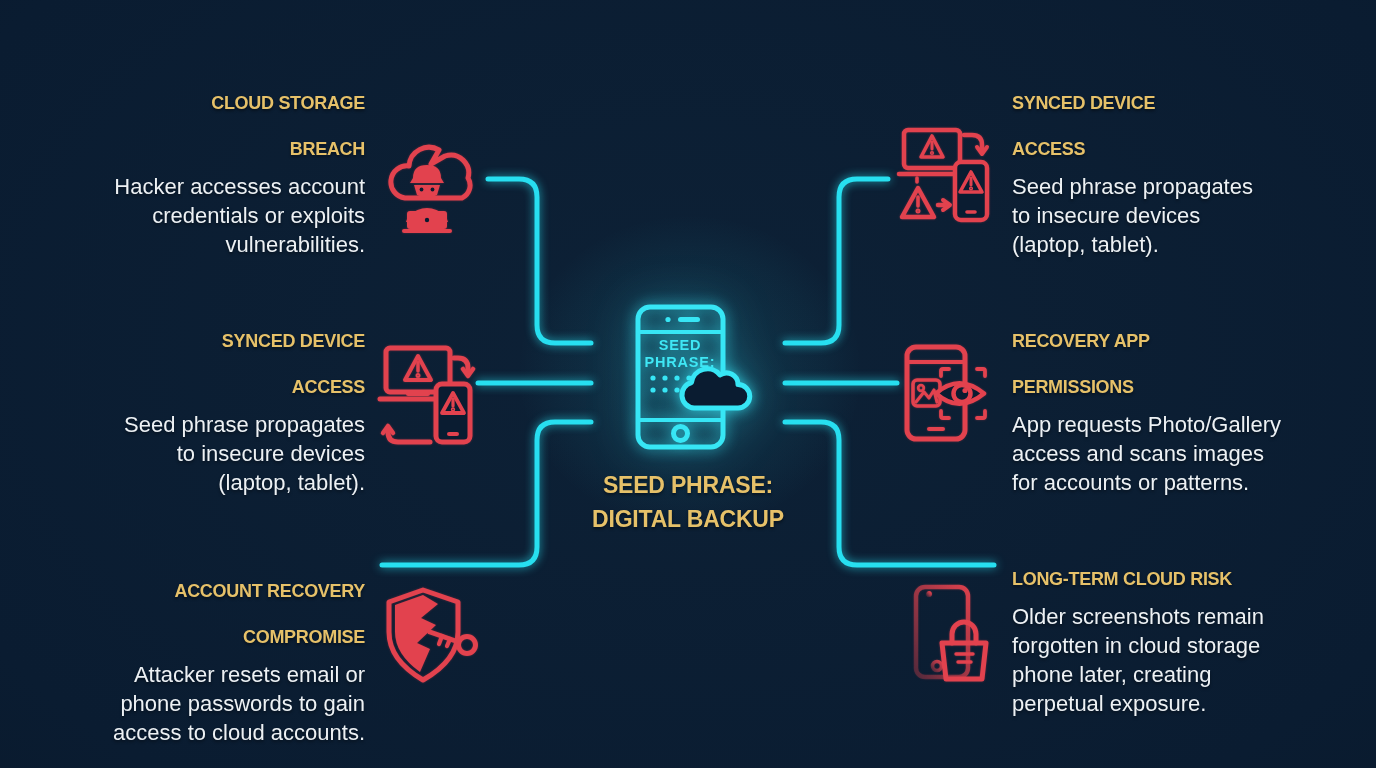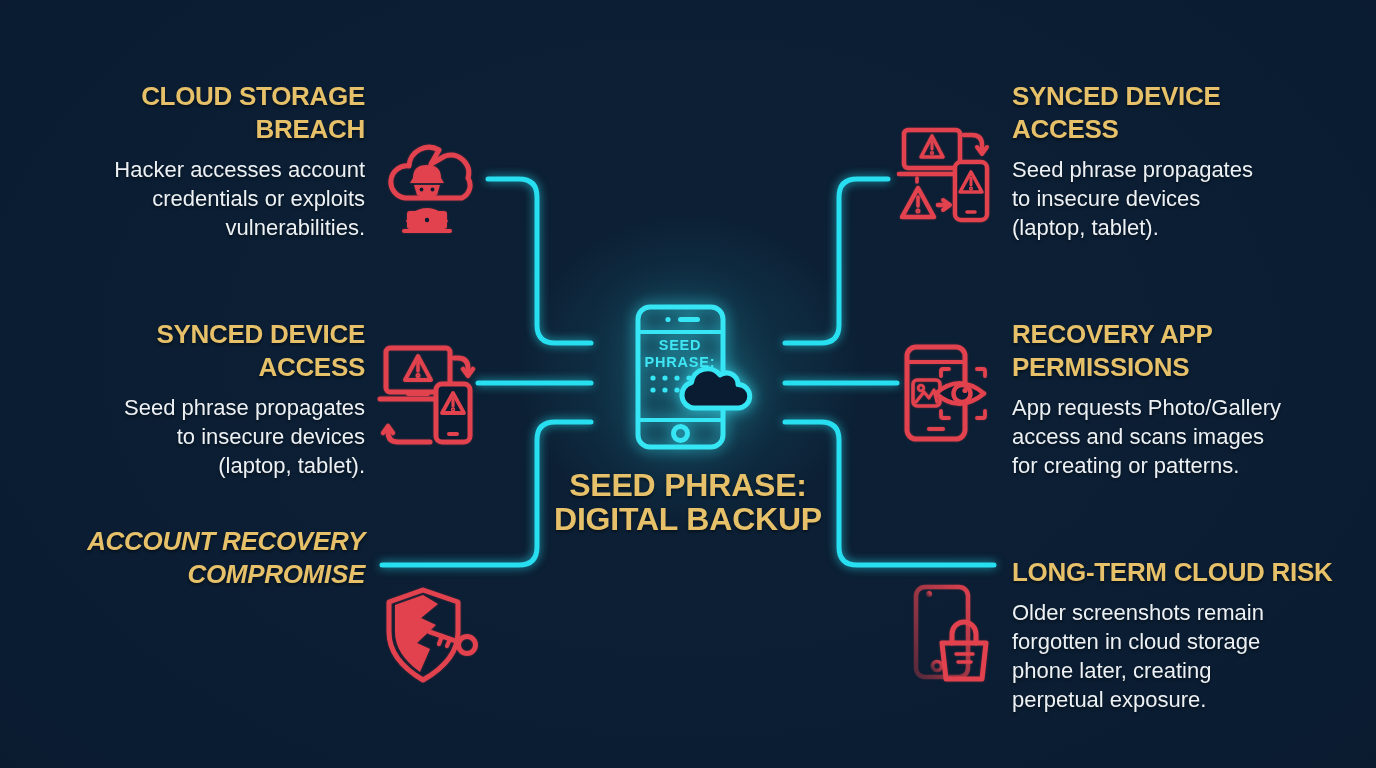--- a/index.html
+++ b/index.html
@@ -7,34 +7,34 @@
     position:relative;width:1376px;height:768px;overflow:hidden;
     font-family:"Liberation Sans","DejaVu Sans",sans-serif;
     background:
       radial-gradient(230px 210px at 690px 372px, rgba(44,216,235,0.14), rgba(44,216,235,0.04) 58%, rgba(44,216,235,0) 75%),
       radial-gradient(1500px 1000px at 50% 45%, #0d2136 0%, #0a1c31 55%, #081625 100%);
   }
   .abs{position:absolute;}
   
   .item{width:340px;}
   .item .title{
-    color:#e6c169;font-weight:bold;font-size:26px;line-height:33px;
+    color:#e6c169;font-weight:bold;font-size:18px;line-height:46px;
     letter-spacing:-0.3px;white-space:pre-line;
     text-shadow:0 2px 3px rgba(0,0,0,0.45);
   }
   .item .desc{
-    margin-top:9px;color:#edf1f4;font-size:22px;line-height:29px;
+    color:#edf1f4;font-size:22px;line-height:29px;
     white-space:pre-line;text-shadow:0 2px 3px rgba(0,0,0,0.4);
   }
   .item.left{text-align:right;right:1011px;}
   .item.right{text-align:left;left:1012px;}
   
   .caption{
     left:488px;top:468px;width:400px;text-align:center;
-    color:#e6c169;font-weight:bold;font-size:32px;line-height:34px;
+    color:#e6c169;font-weight:bold;font-size:23px;line-height:34px;
     letter-spacing:-0.2px;white-space:pre-line;
     text-shadow:0 2px 3px rgba(0,0,0,0.45);
   }
   svg.icon{overflow:visible;}
   .redglow{filter:drop-shadow(0 0 1px rgba(226,66,78,0.35));}
   #connectors{filter:drop-shadow(0 0 5px rgba(39,223,240,0.75));}
   #phone-center{filter:drop-shadow(0 0 7px rgba(55,230,245,0.75)) drop-shadow(0 0 22px rgba(55,230,245,0.35));}
   .phone-label{
     font-family:"Liberation Sans","DejaVu Sans",sans-serif;
     font-weight:bold;font-size:14.5px;letter-spacing:0.8px;fill:#3fe7f5;
@@ -86,38 +86,41 @@
 credentials or exploits
 vulnerabilities.</div>
   </div>
   <div class="abs item left" style="top:318px;">
     <div class="title">SYNCED DEVICE
 ACCESS</div>
     <div class="desc">Seed phrase propagates
 to insecure devices
 (laptop, tablet).</div>
   </div>
-  <div class="abs item left" style="top:525px;font-style:italic;">
+  <div class="abs item left" style="top:568px;">
     <div class="title">ACCOUNT RECOVERY
 COMPROMISE</div>
+    <div class="desc">Attacker resets email or
+phone passwords to gain
+access to cloud accounts.</div>
   </div>
 
   <div class="abs item right" style="top:80px;">
     <div class="title">SYNCED DEVICE
 ACCESS</div>
     <div class="desc">Seed phrase propagates
 to insecure devices
 (laptop, tablet).</div>
   </div>
   <div class="abs item right" style="top:318px;">
     <div class="title">RECOVERY APP
 PERMISSIONS</div>
     <div class="desc">App requests Photo/Gallery
 access and scans images
-for creating or patterns.</div>
+for accounts or patterns.</div>
   </div>
   <div class="abs item right" style="top:556px;">
     <div class="title">LONG-TERM CLOUD RISK</div>
     <div class="desc">Older screenshots remain
 forgotten in cloud storage
 phone later, creating
 perpetual exposure.</div>
   </div>
 
   <svg class="abs icon redglow" style="left:381px;top:126px;" width="92" height="108" viewBox="0 0 92 108" fill="none" stroke="#e2424e" stroke-width="5" stroke-linecap="round" stroke-linejoin="round">

